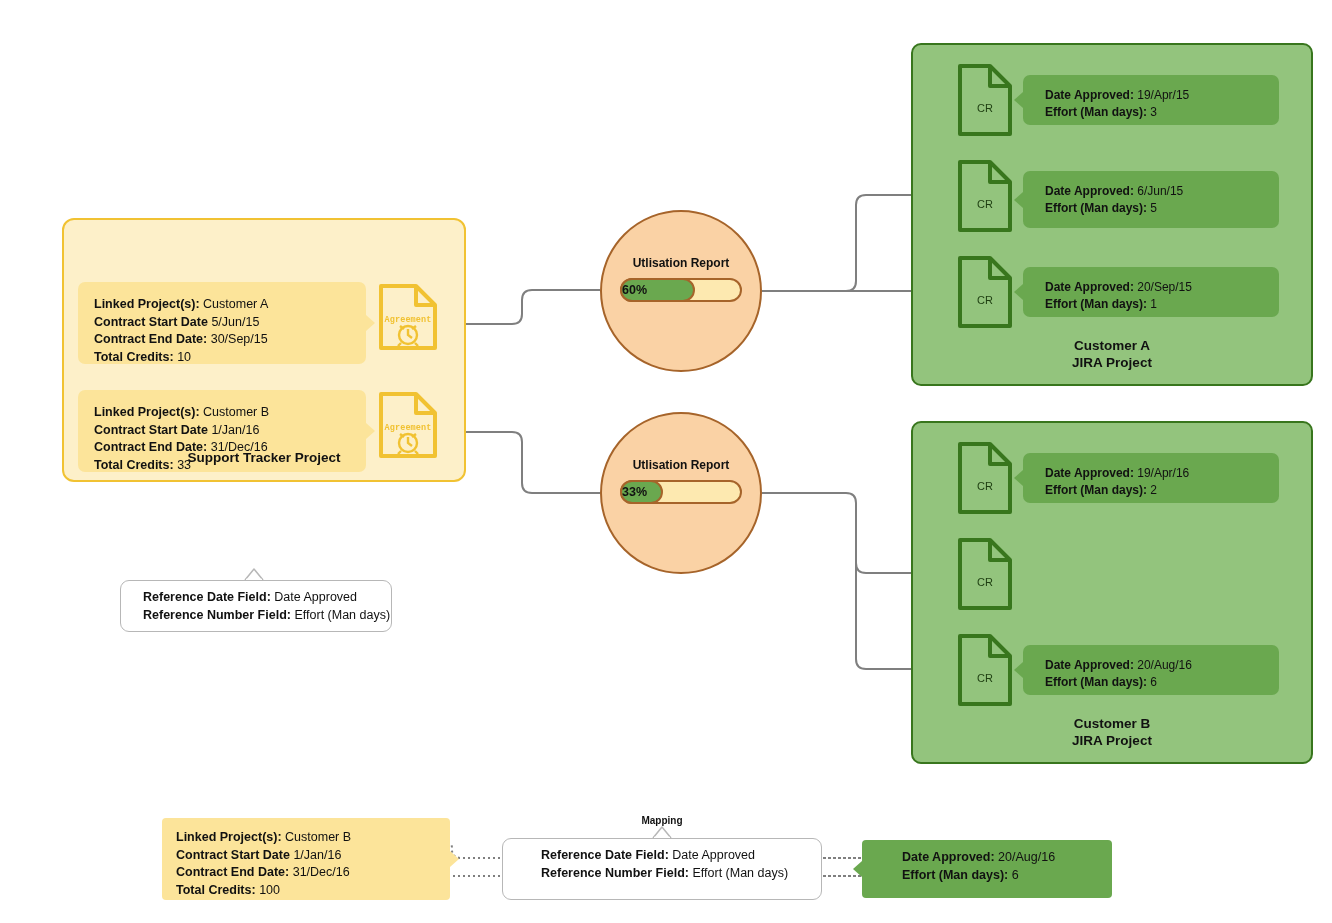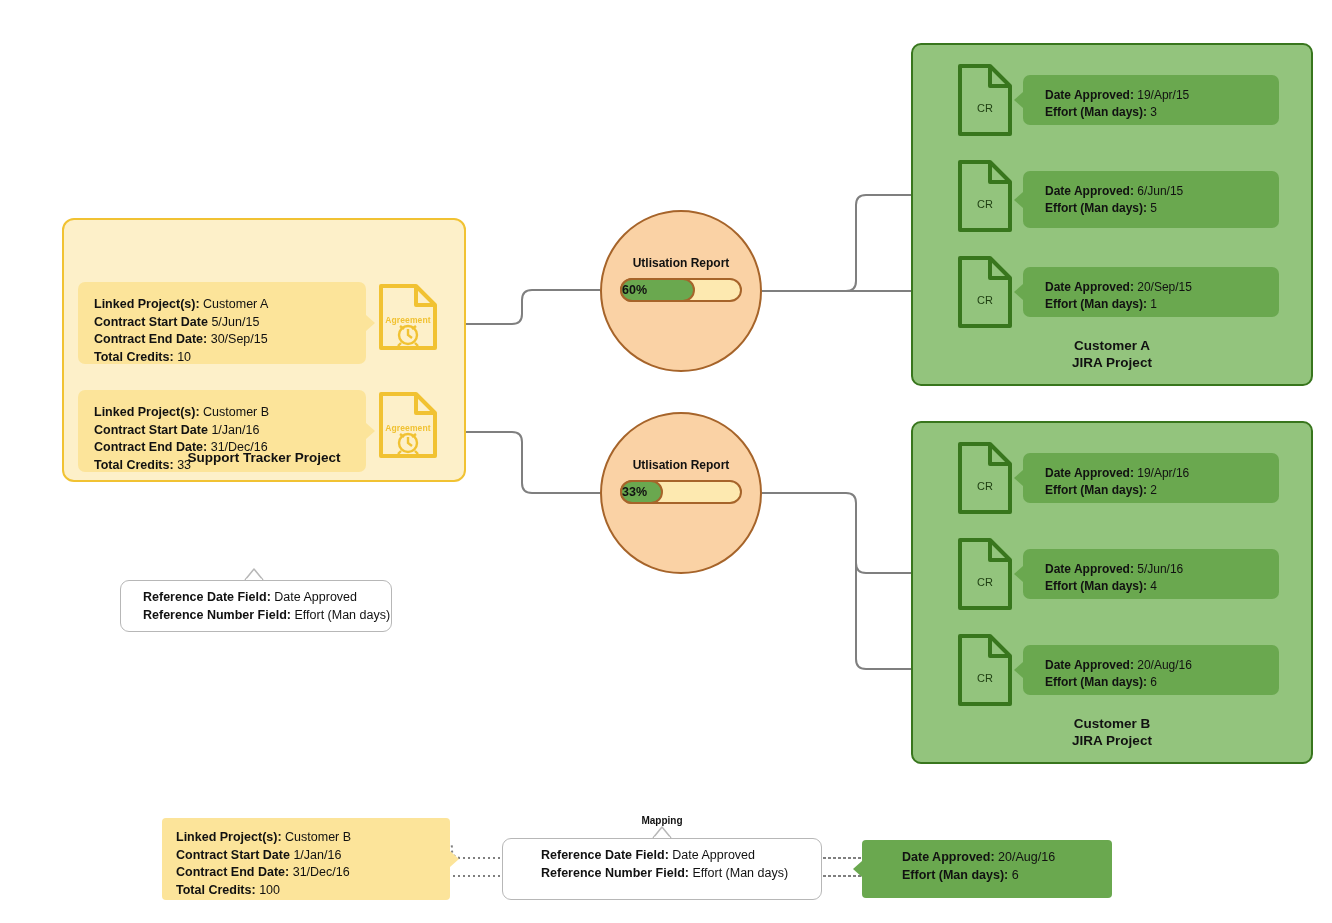--- a/index.html
+++ b/index.html
@@ -24,21 +24,21 @@
   .agreement-card .notch{
     position:absolute;right:-9px;top:50%;margin-top:-8px;width:0;height:0;
     border-top:8px solid transparent;border-bottom:8px solid transparent;
     border-left:9px solid #fce49a;
   }
   .kv{font-size:12.5px;line-height:17.5px;color:#111;white-space:nowrap;}
   .kv b{font-weight:bold;}
   .kv .val{font-weight:normal;}
 
   
-  .agreement-icon{position:absolute;width:60px;height:68px;}
+  .agreement-icon{position:absolute;width:60px;height:68px;font-family:Liberation Mono, monospace;}
   .agreement-icon .lbl{
     position:absolute;left:0;right:0;top:32px;text-align:center;
     font-size:8.5px;color:#f1c232;font-weight:bold;letter-spacing:.1px;
   }
 
   
   .report-circle{
     position:absolute;width:162px;height:162px;border-radius:50%;
     background:#fad2a5;border:2px solid #a6642a;box-sizing:border-box;
   }
@@ -370,31 +370,20 @@
       </div>
     </div>
 
     <div class="cr-icon" style="left:43px;top:113px;">
       <svg width="58" height="76" viewBox="0 0 58 76">
         <path d="M4 4 H 34 L 54 24 V 72 H 4 Z" fill="#93c47d" stroke="#38761d" stroke-width="4" stroke-linejoin="round"></path>
         <path d="M34 4 V 24 H 54" fill="none" stroke="#38761d" stroke-width="4" stroke-linejoin="round"></path>
       </svg>
       <div class="lbl">CR</div>
     </div>
-    <div class="cr-card" style="left:110px;top:126px;width:256px;height:50px;">
-      <div class="notch"></div>
-      <div class="kv sm">
-        <b>Date Approved:</b>
-        <span class="val">5/Jun/16</span>
-      </div>
-      <div class="kv sm">
-        <b>Effort (Man days):</b>
-        <span class="val">4</span>
-      </div>
-    </div>
 
     <div class="cr-icon" style="left:43px;top:209px;">
       <svg width="58" height="76" viewBox="0 0 58 76">
         <path d="M4 4 H 34 L 54 24 V 72 H 4 Z" fill="#93c47d" stroke="#38761d" stroke-width="4" stroke-linejoin="round"></path>
         <path d="M34 4 V 24 H 54" fill="none" stroke="#38761d" stroke-width="4" stroke-linejoin="round"></path>
       </svg>
       <div class="lbl">CR</div>
     </div>
     <div class="cr-card" style="left:110px;top:222px;width:256px;height:50px;">
       <div class="notch"></div>

